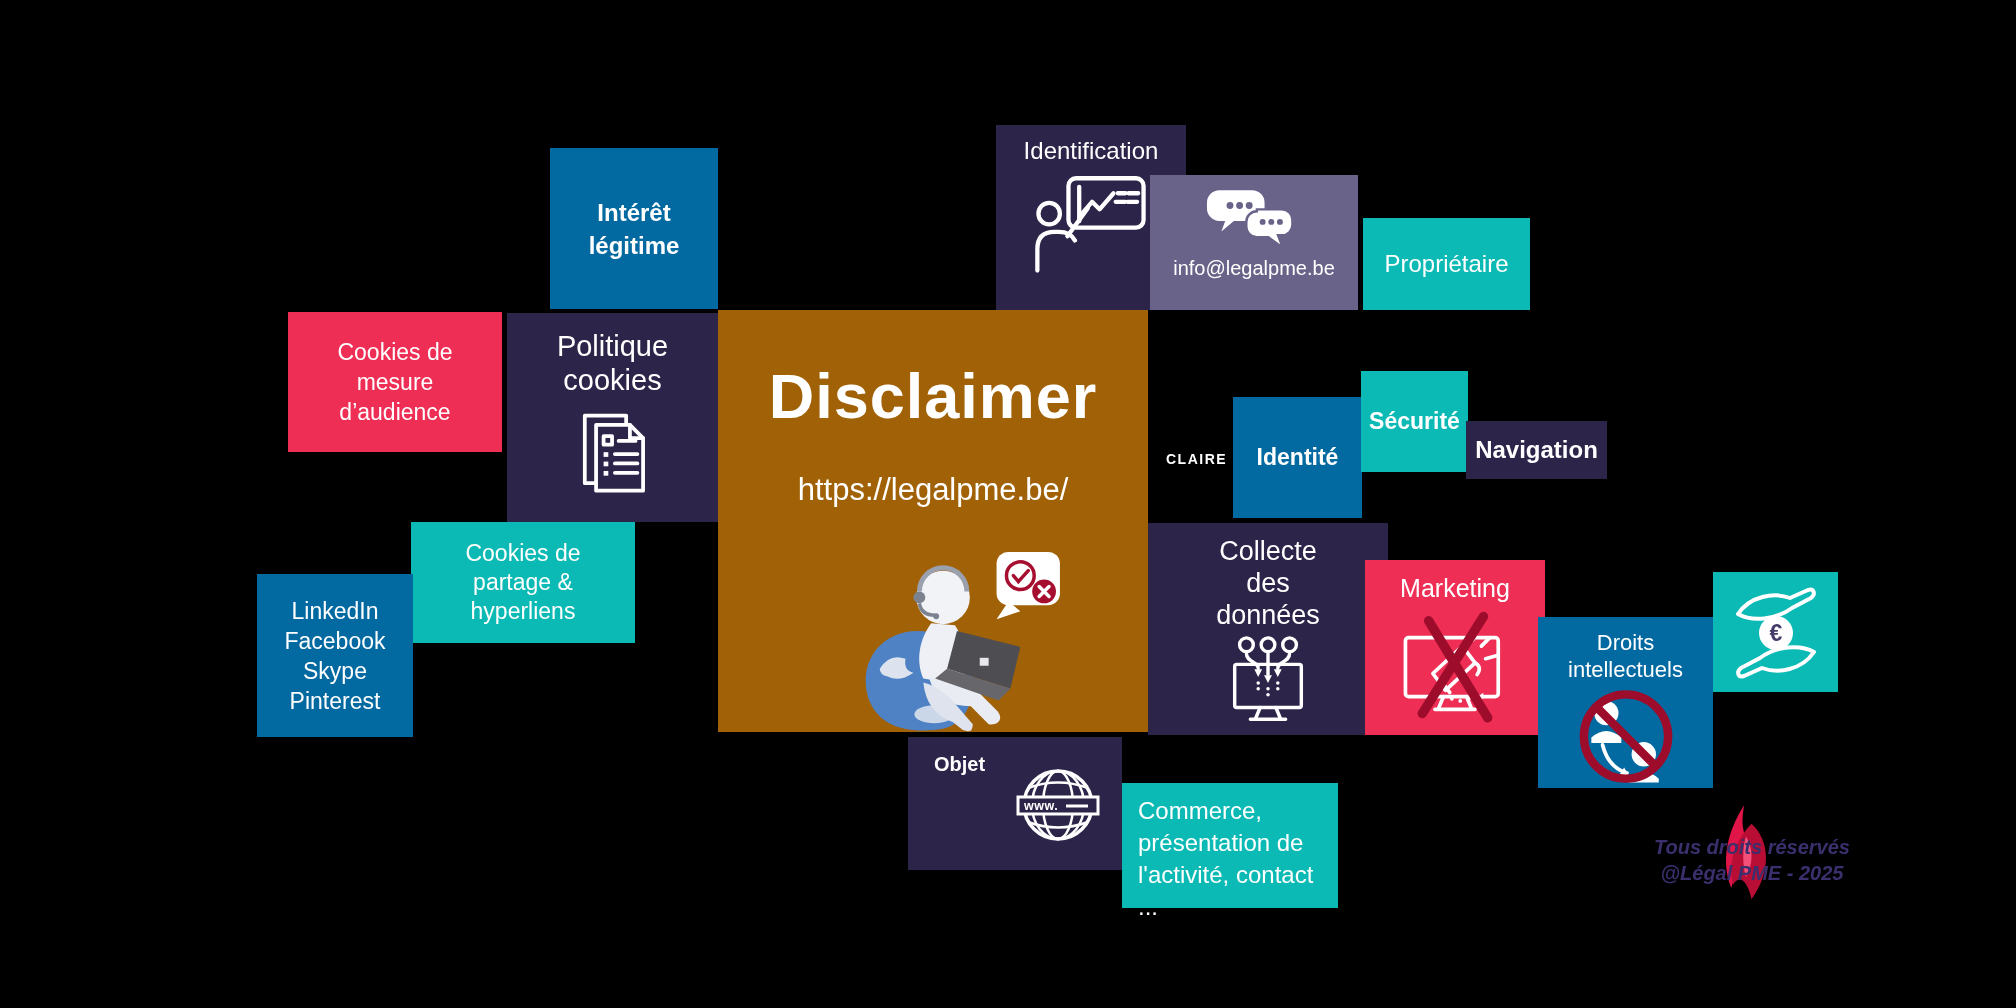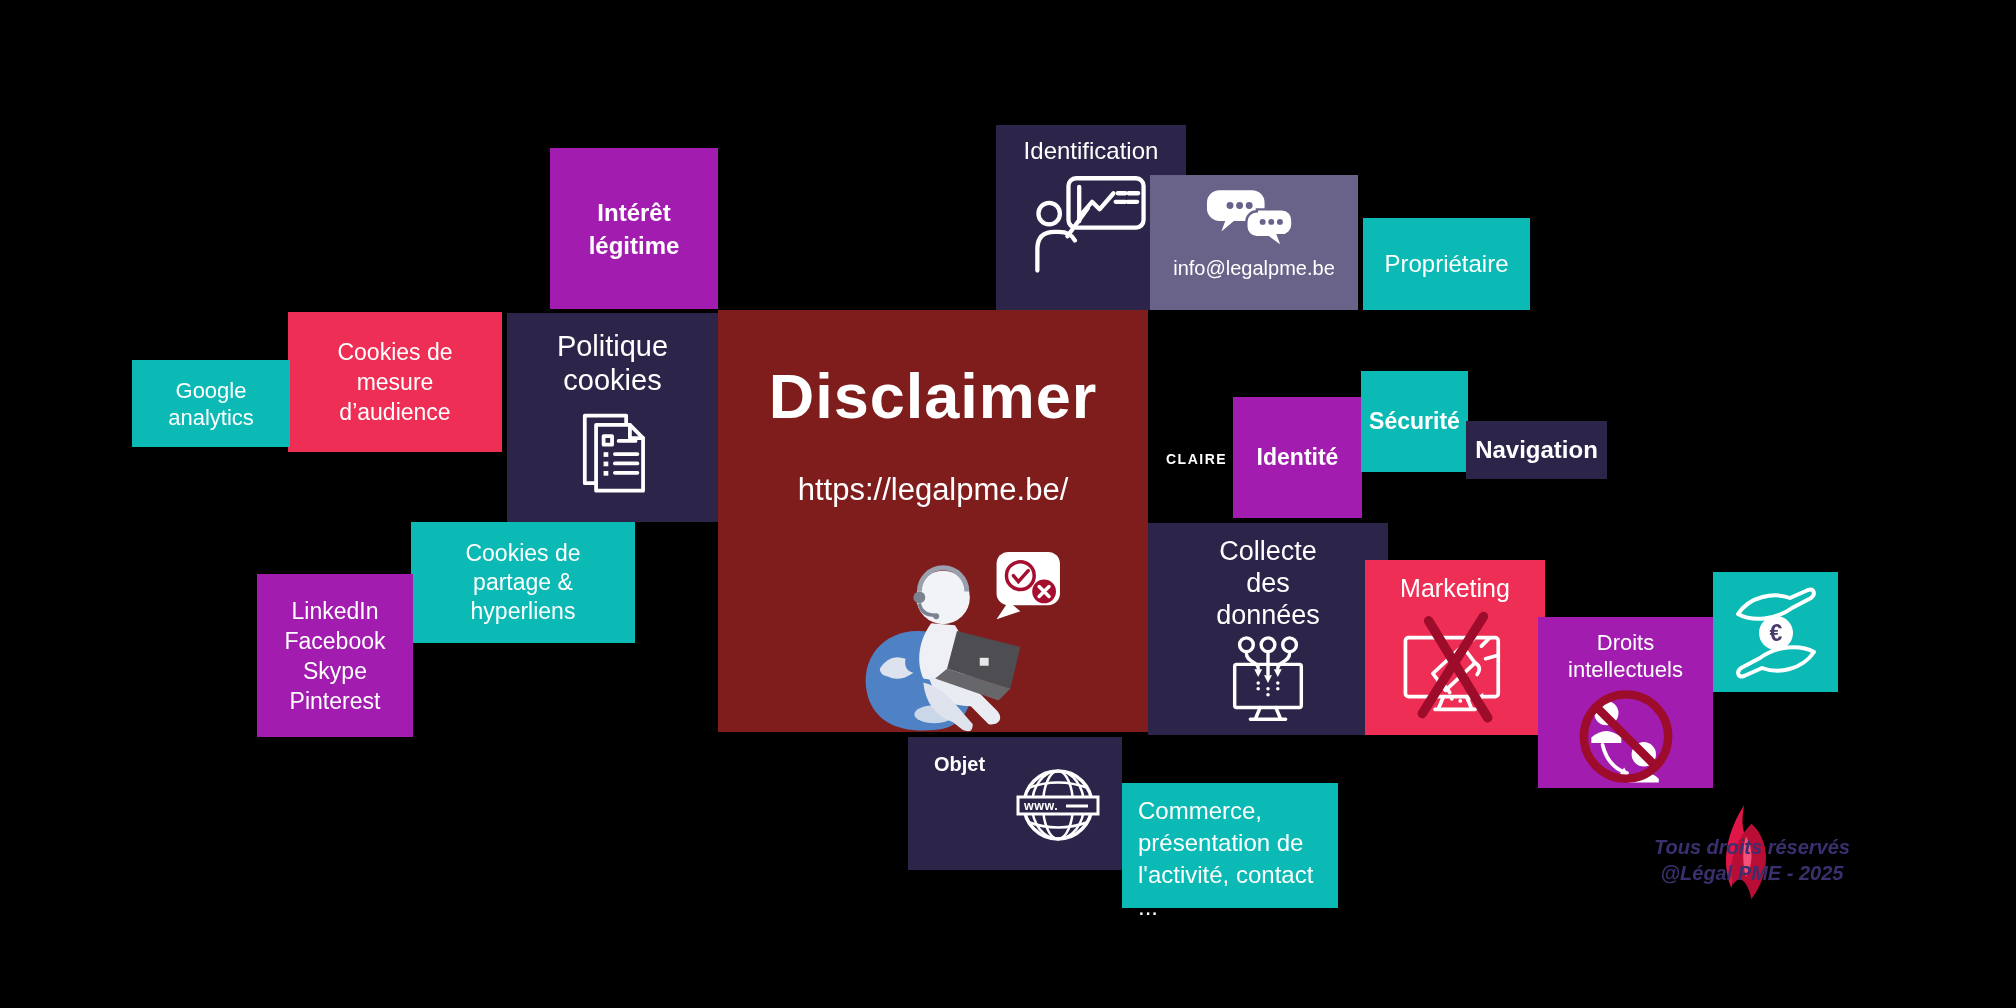--- a/index.html
+++ b/index.html
@@ -5,25 +5,25 @@
   html,body{margin:0;padding:0;background:#000;}
   .canvas{position:relative;width:2016px;height:1008px;background:#000;overflow:hidden;
           font-family:"Liberation Sans",sans-serif;color:#fff;}
   .block{position:absolute;box-sizing:border-box;}
   .lbl{white-space:pre-line;}
   .center-txt{text-align:center;}
   .flexc{display:flex;flex-direction:column;align-items:center;}
 
   
   .bg-navy{background:#2d2549;}
-  .bg-purple{background:#a21caf;}
+  .bg-purple{background:#0369a1;}
   .bg-lpurple{background:#6a6389;}
   .bg-teal{background:#0bbab4;}
   .bg-pink{background:#ee2e55;}
-  .bg-red{background:#7f1d1d;}
+  .bg-red{background:#a16207;}
 
   
   .b-interet{left:550px;top:148px;width:168px;height:161px;display:flex;align-items:center;justify-content:center;}
   .b-interet .lbl{font-size:24px;font-weight:bold;line-height:33px;}
 
   .b-identification{left:996px;top:125px;width:190px;height:185px;}
   .b-identification .lbl{font-size:24px;padding-top:12px;}
 
   .b-info{left:1150px;top:175px;width:208px;height:135px;}
   .b-info .lbl{font-size:20px;margin-top:2px;}
@@ -133,24 +133,20 @@
   <div class="block bg-teal b-proprietaire">
     <div class="lbl">Propriétaire</div>
   </div>
 
   <div class="block bg-pink b-cookmesure">
     <div class="lbl center-txt">Cookies de
 mesure
 d’audience</div>
   </div>
 
-  <div class="block bg-teal b-google">
-    <div class="lbl center-txt">Google
-analytics</div>
-  </div>
 
   <div class="block bg-navy b-politique flexc">
     <div class="lbl center-txt">Politique
 cookies</div>
     <svg width="94" height="96" viewBox="0 0 100 100" fill="none" stroke="#fff" stroke-width="4" stroke-linejoin="round" stroke-linecap="round">
       <rect x="20" y="8" width="44" height="72"></rect>
       <path d="M32,18 h36 l14,14 v56 h-50 z" fill="#2d2549"></path>
       <path d="M68,18 v14 h14"></path>
       <rect x="40" y="30" width="9" height="9"></rect>
       <path d="M56,35 h18"></path>

